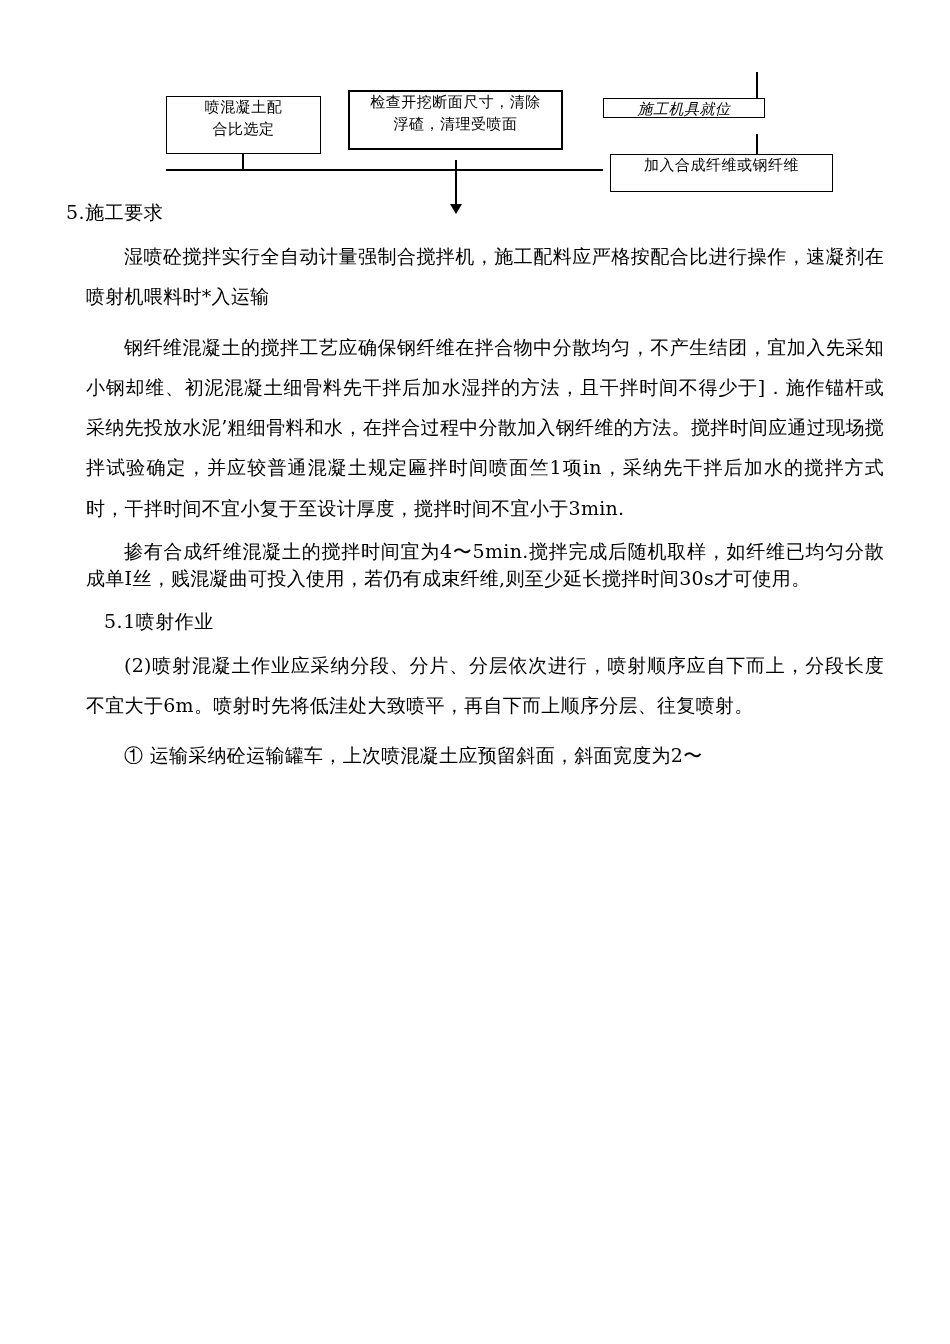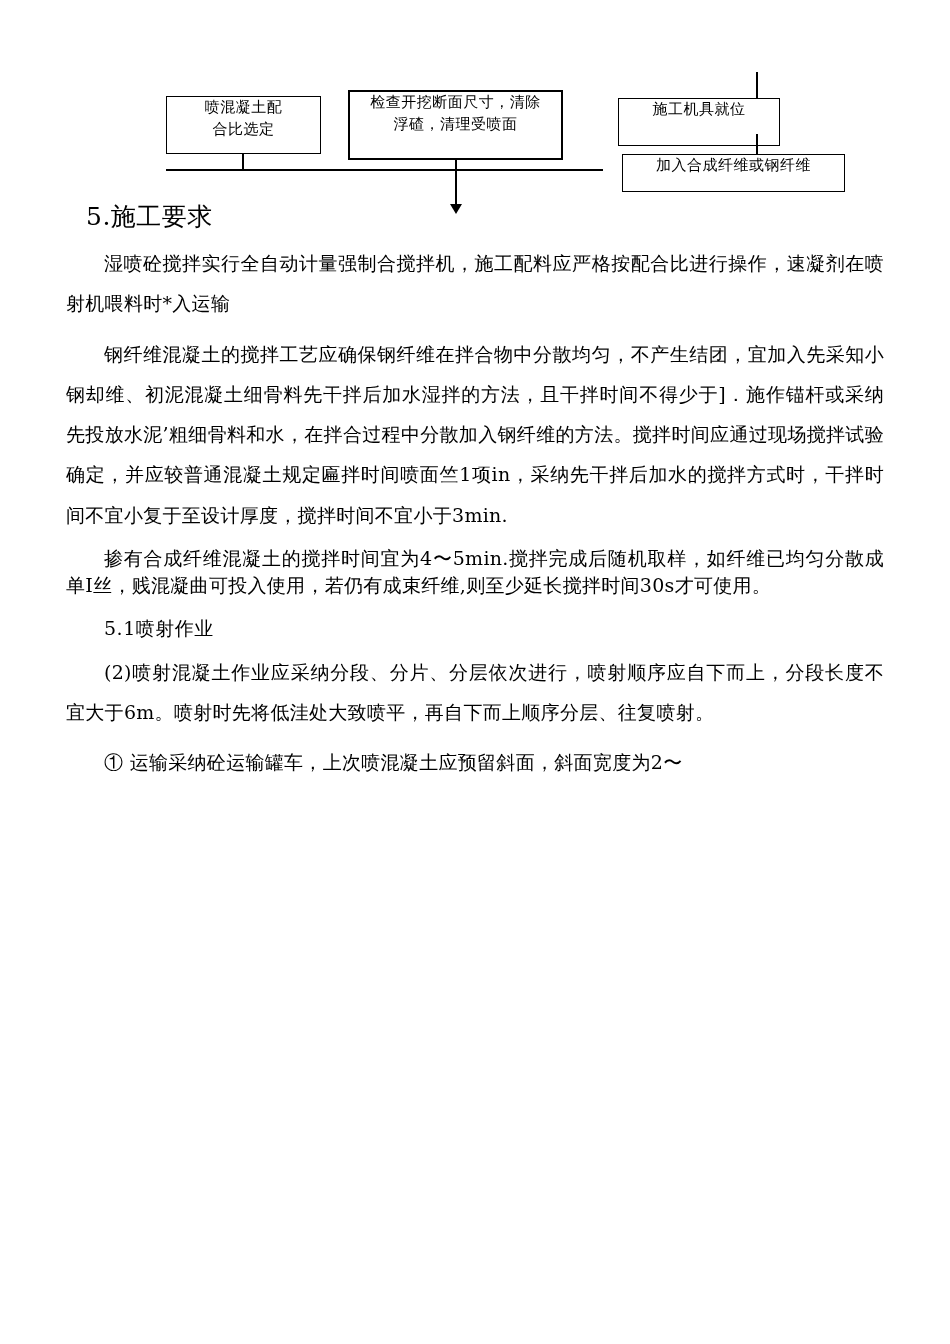--- a/index.html
+++ b/index.html
@@ -45,31 +45,32 @@
   #fc-box-1 {
     left: 100px;
     top: 30px;
     width: 155px;
     height: 58px;
   }
   #fc-box-2 {
     left: 282px;
     top: 24px;
     width: 215px;
-    height: 70px;
+    height: 60px;
     border-width: 2.2px;
   }
   #fc-box-3 {
-    left: 552px;
+    left: 537px;
     top: 32px;
     width: 162px;
-    height: 48px;
+    height: 20px;
+    font-style: italic;
   }
   #fc-box-4 {
-    left: 556px;
+    left: 544px;
     top: 88px;
     width: 223px;
     height: 38px;
   }
   .fc-line {
     position: absolute;
     background: #000;
   }
   
   #fc-h-main {
@@ -116,34 +117,35 @@
     border-right: 6px solid transparent;
     border-top: 10px solid #000;
   }
   #fc-arrow-down {
     left: 384px;
     top: 138px;
   }
 
   
   .heading {
-    font-size: 25px;
-    margin: 4px 0 0 20px;
+    font-size: 19px;
+    margin: 4px 0 0 0;
     letter-spacing: 0.5px;
   }
   p.body {
     font-size: 19px;
     line-height: 2.12;
     margin: 10px 0 0 0;
     text-align: justify;
     text-justify: inter-ideograph;
     letter-spacing: 0.3px;
   }
   p.indent {
     text-indent: 38px;
+    margin-left: 20px;
   }
   p.tight {
     line-height: 1.45;
   }
   .sub-heading {
     font-size: 19px;
     margin: 16px 0 0 0;
     text-indent: 38px;
     letter-spacing: 0.5px;
   }

